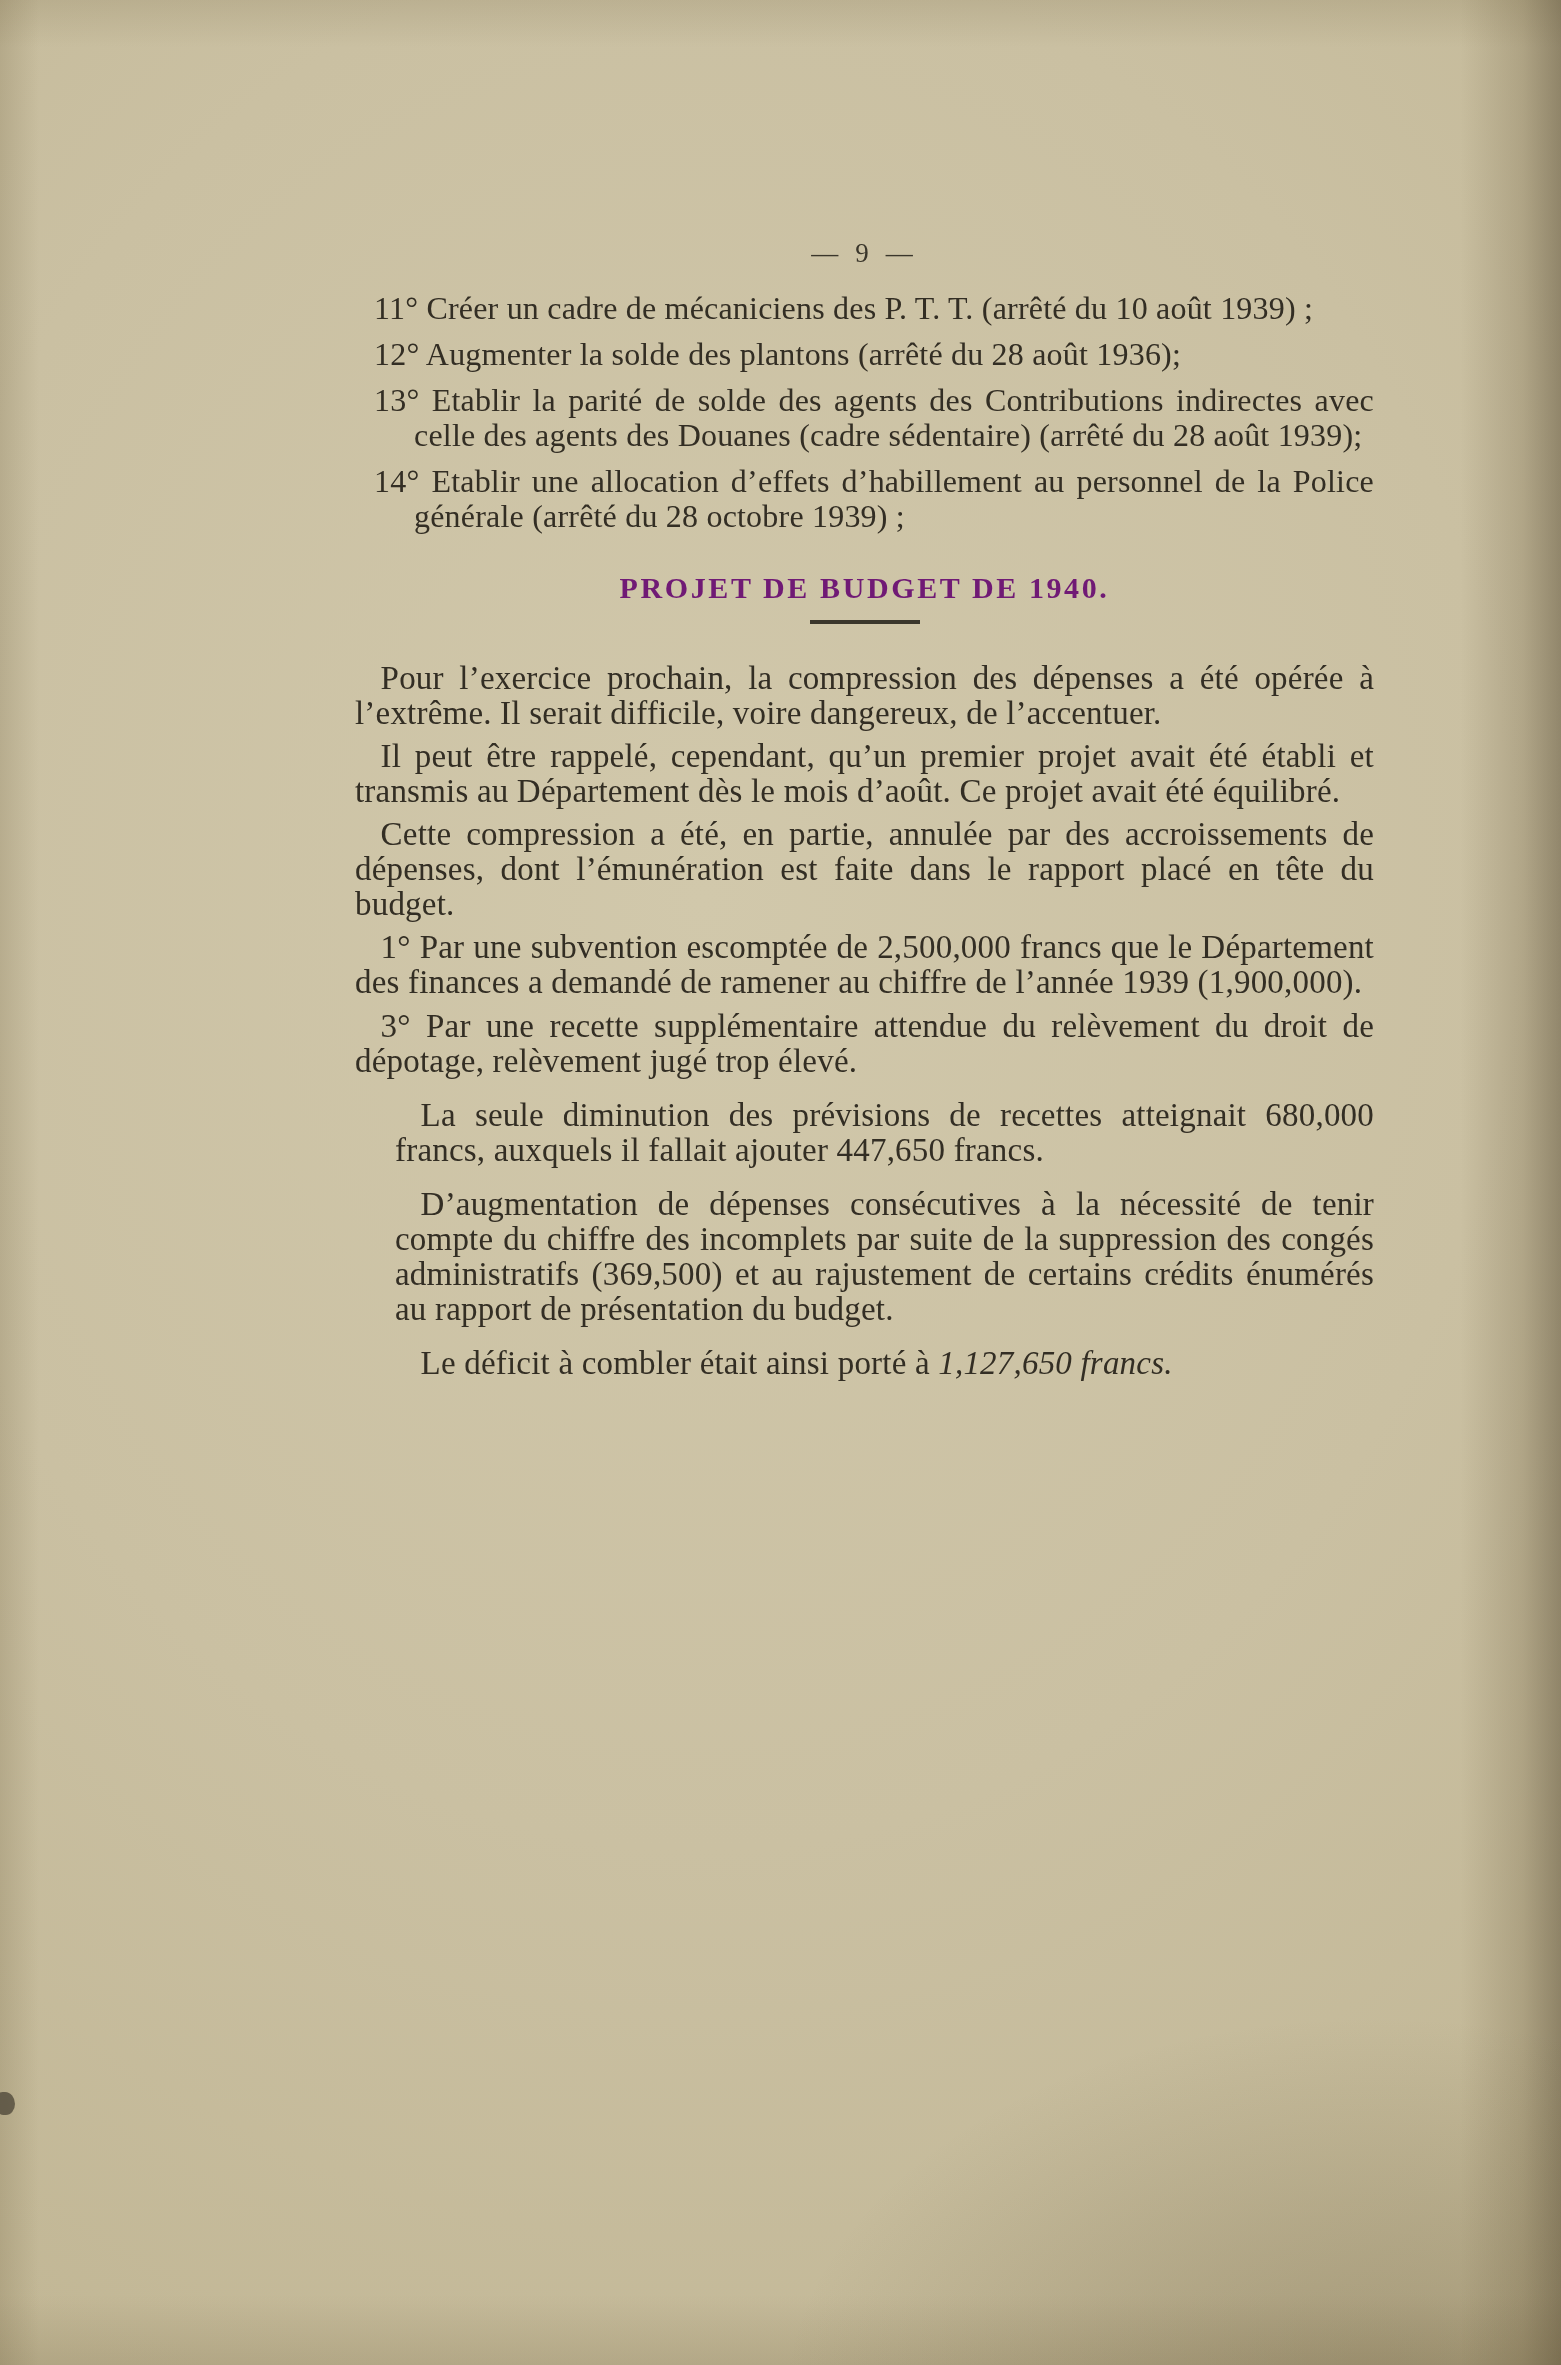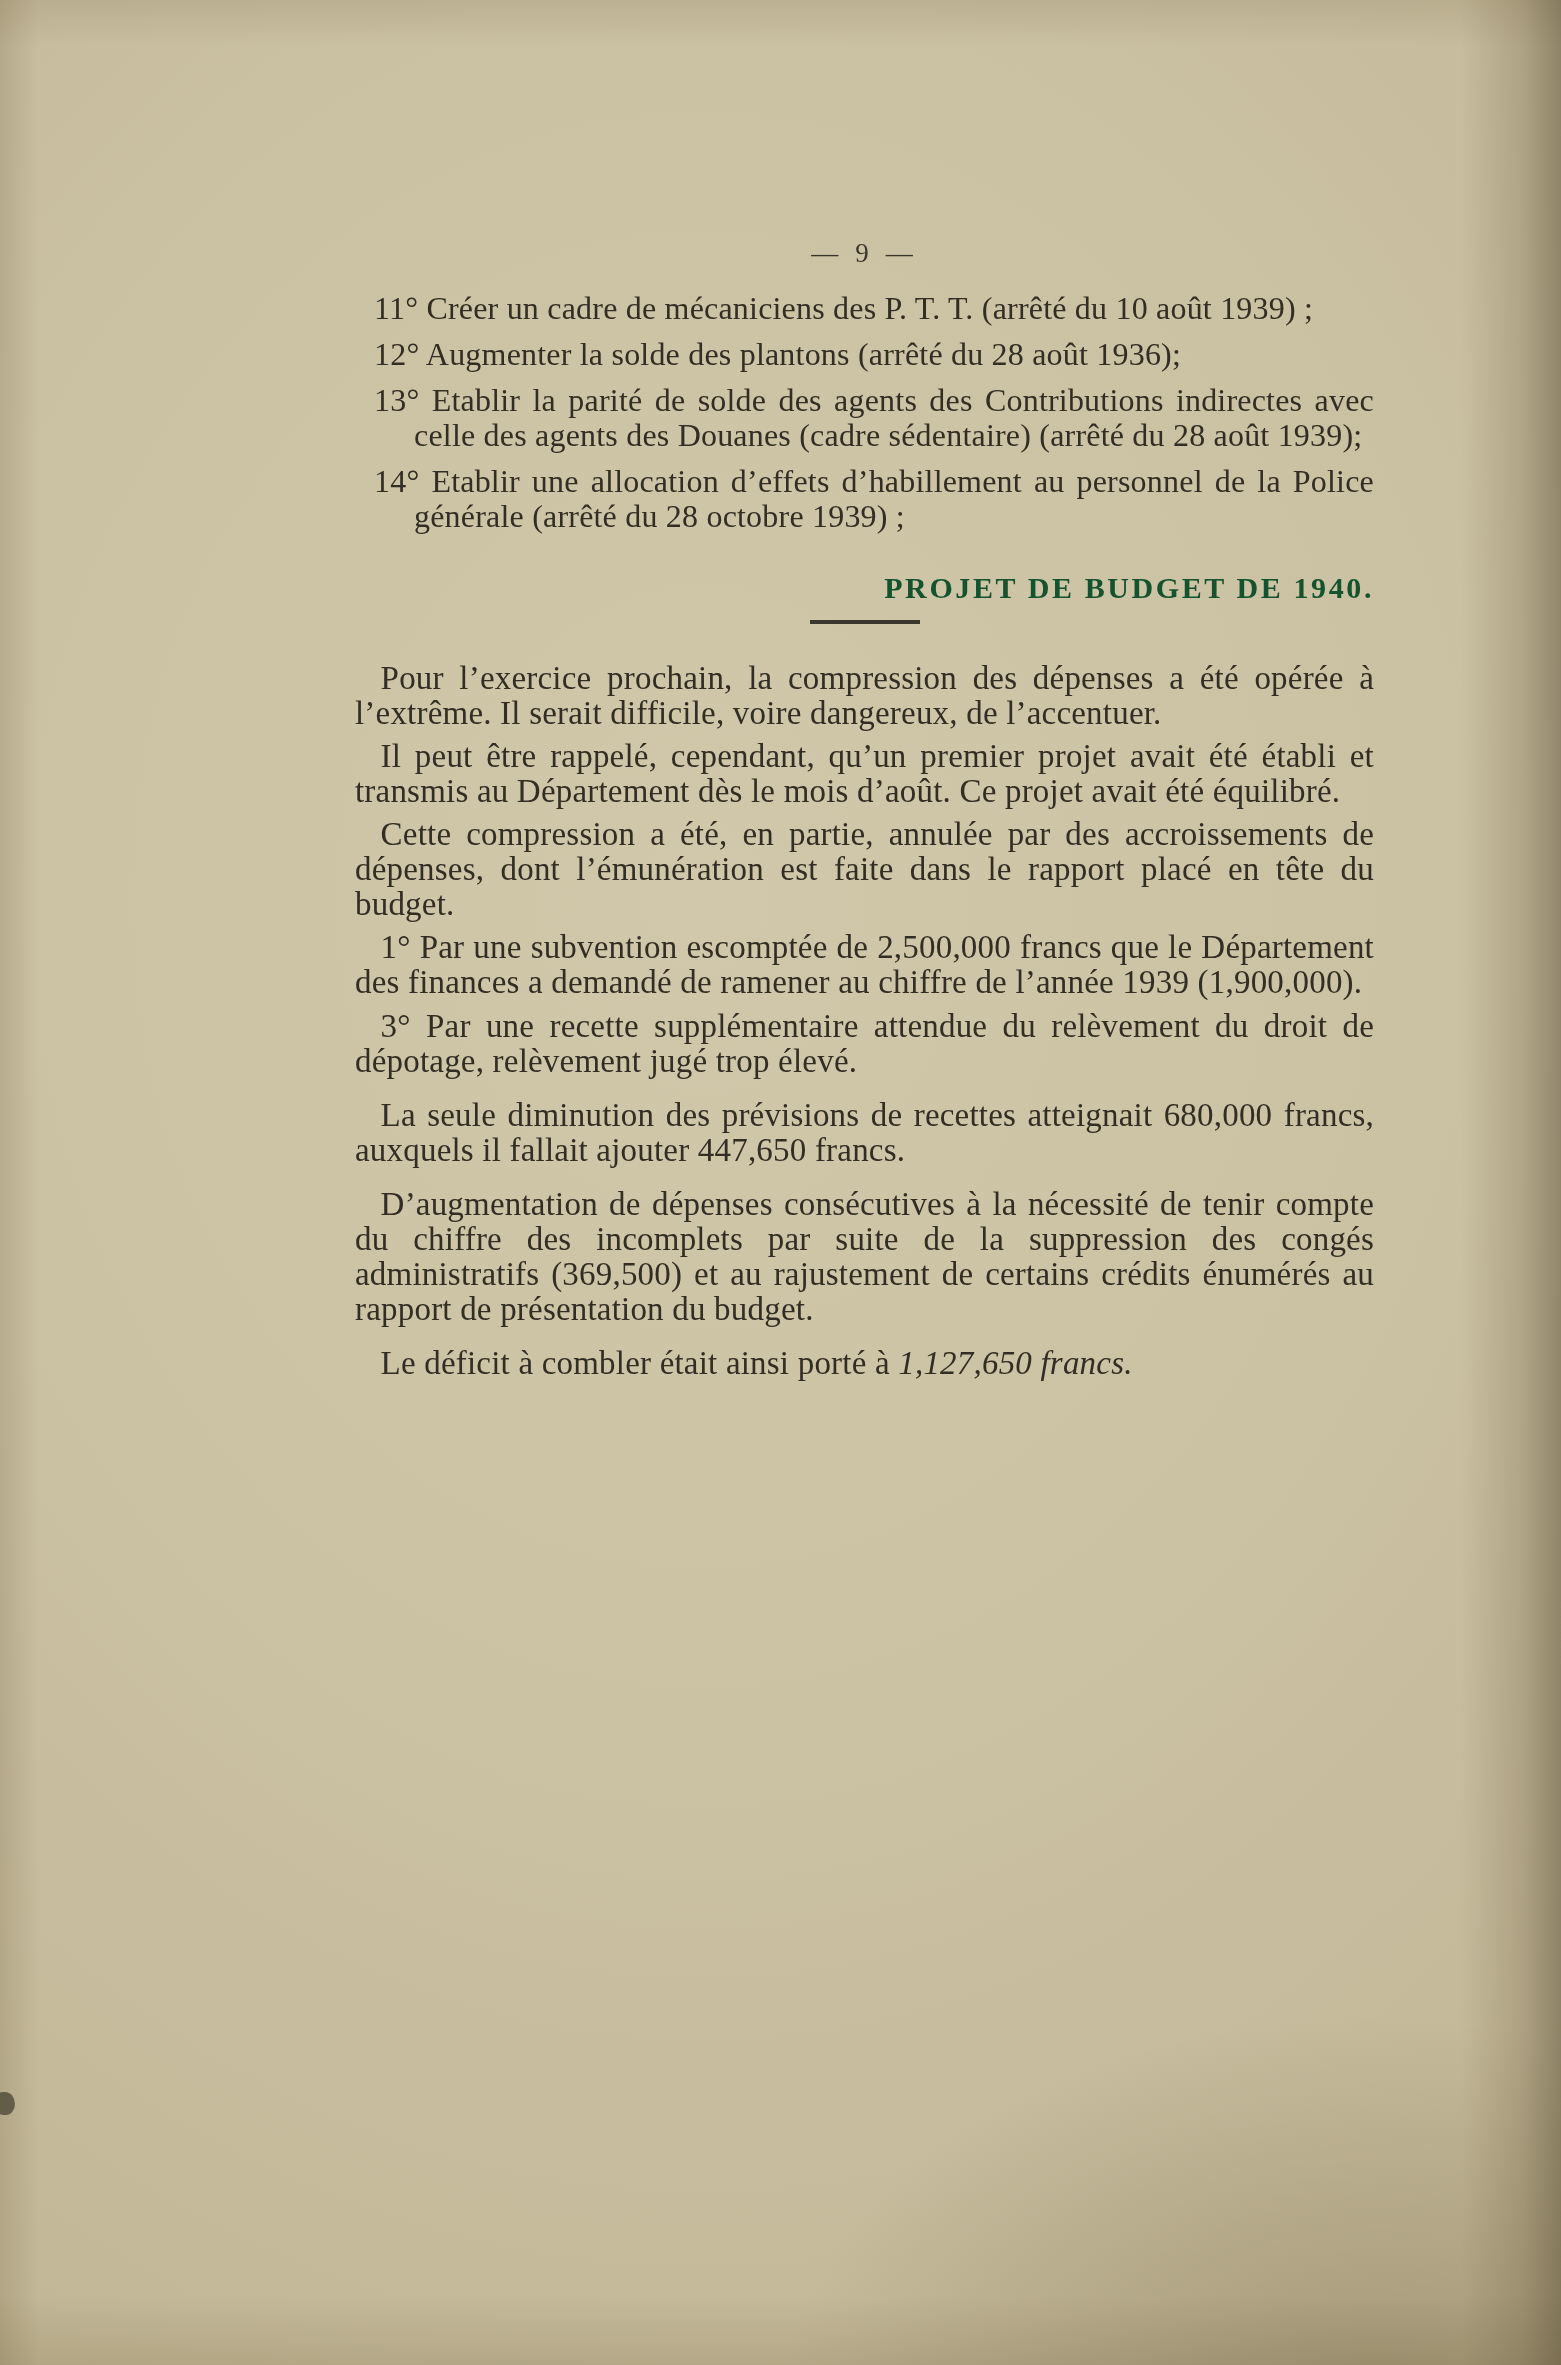--- a/index.html
+++ b/index.html
@@ -65,46 +65,46 @@
     line-height: 35px;
     text-align: justify;
     padding-left: 59px;
     text-indent: -40px;
     margin-bottom: 11px;
     letter-spacing: 0.2px;
   }
 
   .heading {
     margin-top: 37px;
-    text-align: right;
+    text-align: center;
     font-size: 30px;
     font-weight: bold;
     letter-spacing: 2.6px;
-    color: #14532d;
+    color: #701a75;
   }
 
   .heading-rule {
     width: 110px;
     height: 3.2px;
     background: #3b372c;
     margin: 15.4px auto 0 auto;
   }
 
   .paras { margin-top: 37px; }
 
   .para {
     font-size: 33px;
     line-height: 35px;
     text-align: justify;
     text-indent: 25.6px;
     margin-bottom: 8.3px;
     letter-spacing: 0.2px;
   }
 
-  .para.spaced { margin-top: 19px; }
+  .para.spaced { margin-top: 19px; margin-left: 40px; }
 
   .amount-italic { }
 </style>
 </head>
 <body>
 
 <div class="paper"></div>
 <div class="smudge"></div>
 
 <div class="content">

